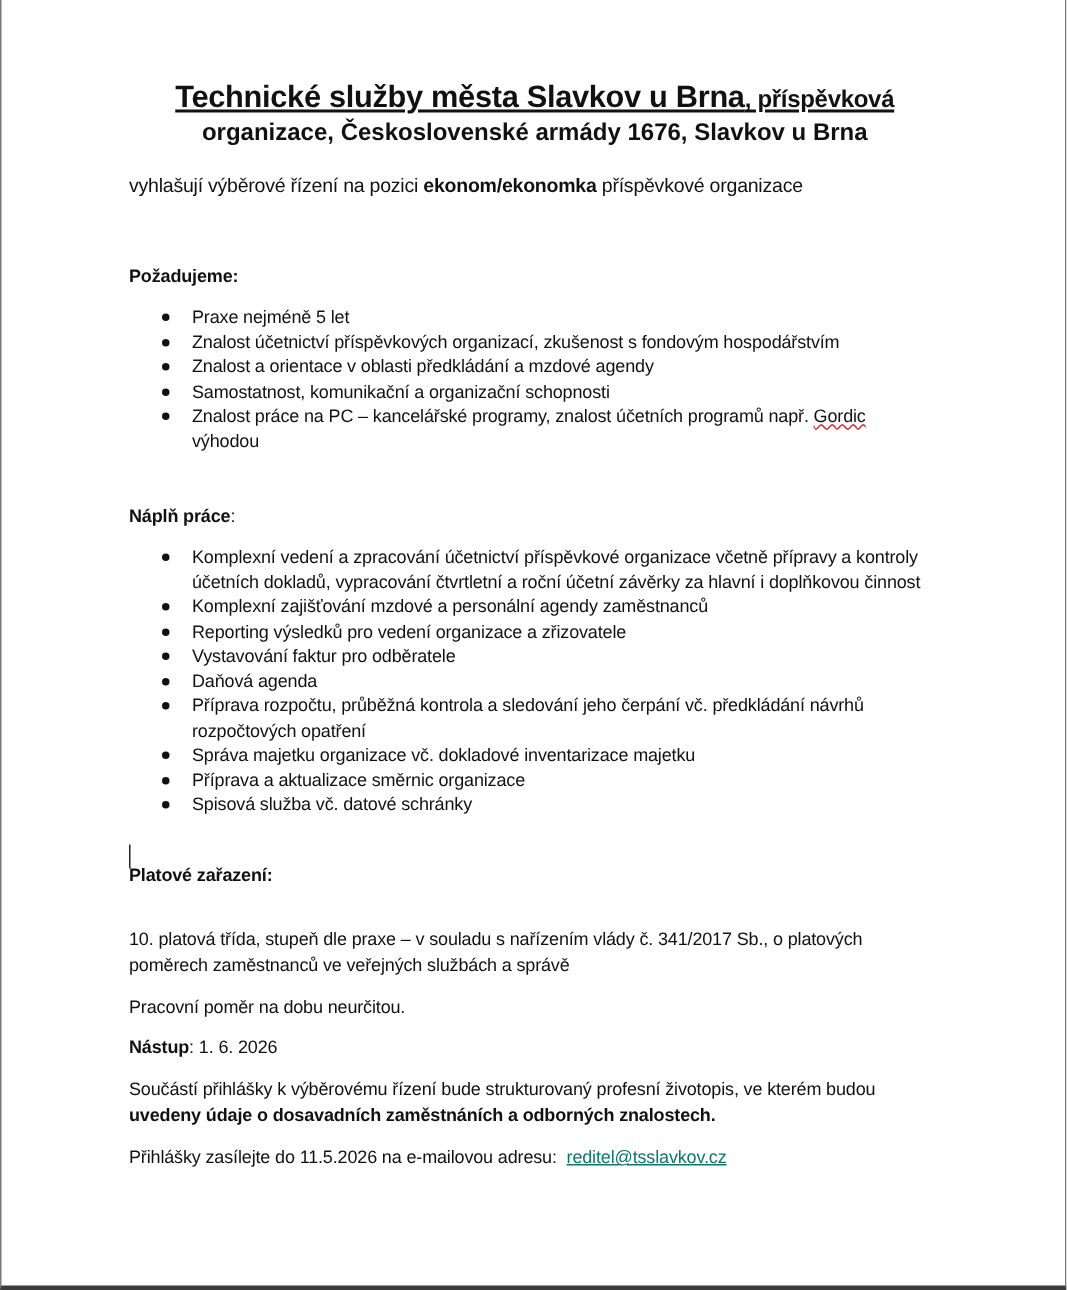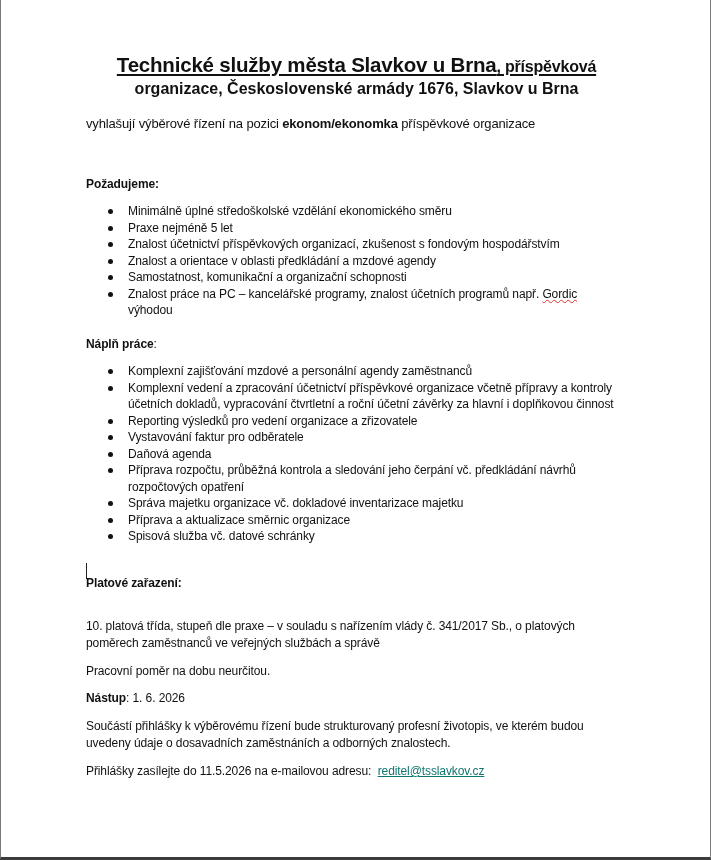--- a/index.html
+++ b/index.html
@@ -43,50 +43,49 @@
 <div class="page">
 
   <div class="title title1"><span>Technické služby města Slavkov u Brna</span><span class="small">, příspěvková</span></div>
   <div class="title title2">organizace, Československé armády 1676, Slavkov u Brna</div>
 
   <div class="intro"><span>vyhlašují výběrové řízení na pozici </span><b>ekonom/ekonomka</b><span> příspěvkové organizace</span></div>
 
   <div class="txt bold" style="top:177px;">Požadujeme:</div>
 
   <ul class="list" style="top:203px;">
-    <li><span class="bullet"></span><span>Minimálně úplné středoškolské vzdělání ekonomického směru</span></li>
     <li><span class="bullet"></span><span>Praxe nejméně 5 let</span></li>
     <li><span class="bullet"></span><span>Znalost účetnictví příspěvkových organizací, zkušenost s fondovým hospodářstvím</span></li>
     <li><span class="bullet"></span><span>Znalost a orientace v oblasti předkládání a mzdové agendy</span></li>
     <li><span class="bullet"></span><span>Samostatnost, komunikační a organizační schopnosti</span></li>
     <li><span class="bullet"></span><span>Znalost práce na PC – kancelářské programy, znalost účetních programů např. </span><span class="squig">Gordic</span><br><span>výhodou</span></li>
   </ul>
 
   <div class="txt" style="top:337px;"><span class="bold">Náplň práce</span><span>:</span></div>
 
   <ul class="list" style="top:363px;">
+    <li><span class="bullet"></span><span>Komplexní vedení a zpracování účetnictví příspěvkové organizace včetně přípravy a kontroly</span><br><span>účetních dokladů, vypracování čtvrtletní a roční účetní závěrky za hlavní i doplňkovou činnost</span></li>
     <li><span class="bullet"></span><span>Komplexní zajišťování mzdové a personální agendy zaměstnanců</span></li>
-    <li><span class="bullet"></span><span>Komplexní vedení a zpracování účetnictví příspěvkové organizace včetně přípravy a kontroly</span><br><span>účetních dokladů, vypracování čtvrtletní a roční účetní závěrky za hlavní i doplňkovou činnost</span></li>
     <li><span class="bullet"></span><span>Reporting výsledků pro vedení organizace a zřizovatele</span></li>
     <li><span class="bullet"></span><span>Vystavování faktur pro odběratele</span></li>
     <li><span class="bullet"></span><span>Daňová agenda</span></li>
     <li><span class="bullet"></span><span>Příprava rozpočtu, průběžná kontrola a sledování jeho čerpání vč. předkládání návrhů</span><br><span>rozpočtových opatření</span></li>
     <li><span class="bullet"></span><span>Správa majetku organizace vč. dokladové inventarizace majetku</span></li>
     <li><span class="bullet"></span><span>Příprava a aktualizace směrnic organizace</span></li>
     <li><span class="bullet"></span><span>Spisová služba vč. datové schránky</span></li>
   </ul>
 
   <div class="cursor"></div>
 
   <div class="txt bold" style="top:576px;">Platové zařazení:</div>
   <div class="txt" style="top:619px;">10. platová třída, stupeň dle praxe – v souladu s nařízením vlády č. 341/2017 Sb., o platových</div>
   <div class="txt" style="top:636px;">poměrech zaměstnanců ve veřejných službách a správě</div>
 
   <div class="txt" style="top:664px;">Pracovní poměr na dobu neurčitou.</div>
 
   <div class="txt" style="top:691px;"><span class="bold">Nástup</span><span>: 1. 6. 2026</span></div>
 
   <div class="txt" style="top:719px;">Součástí přihlášky k výběrovému řízení bude strukturovaný profesní životopis, ve kterém budou</div>
-  <div class="txt" style="top:736px;">uvedeny údaje o dosavadních zaměstnáních a odborných znalostech.</div>
+  <div class="txt" style="top:736px;font-weight:bold;">uvedeny údaje o dosavadních zaměstnáních a odborných znalostech.</div>
 
   <div class="txt" style="top:764px;"><span style="white-space:pre;">Přihlášky zasílejte do 11.5.2026 na e-mailovou adresu:  </span><a class="email">reditel@tsslavkov.cz</a></div>
 
 </div>
 
 </body></html>

